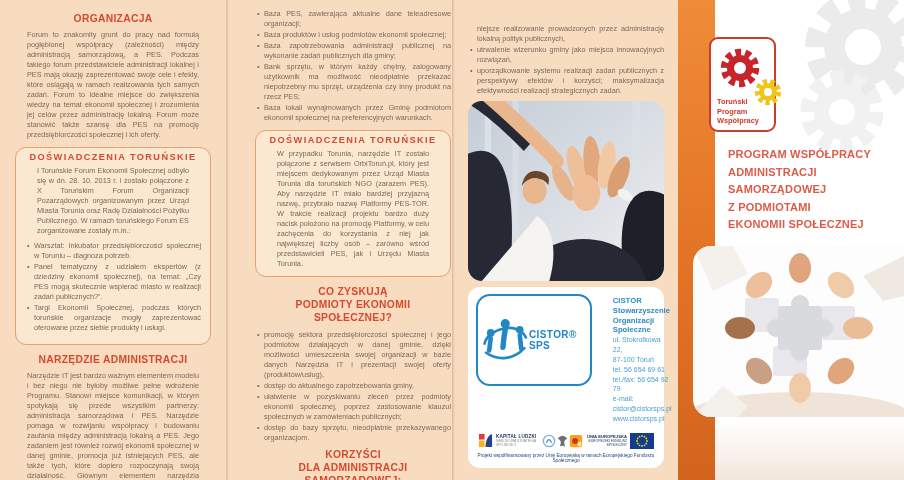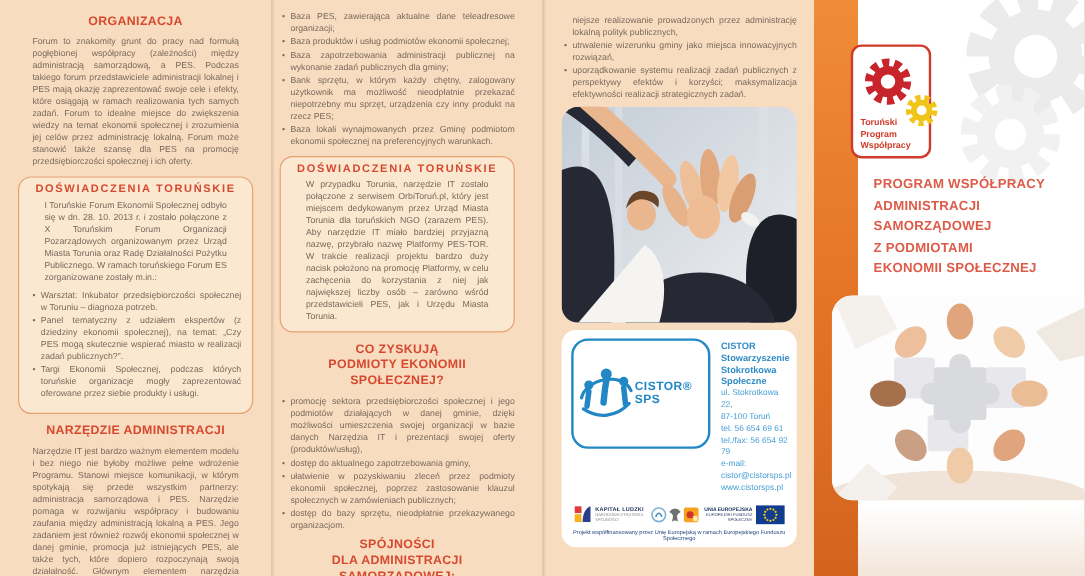--- a/index.html
+++ b/index.html
@@ -1,20 +1,20 @@
 <!DOCTYPE html>
 <html><head>
 <meta charset="utf-8">
 <style>
   html,body{margin:0;padding:0;background:#888;}
   .leaflet{position:relative;width:904px;height:480px;overflow:hidden;
     font-family:"Liberation Sans",sans-serif;background:#f8dcc0;}
   .panel{position:absolute;top:0;width:226px;height:480px;box-sizing:border-box;background:#f8dcc0;}
   .panel-1{left:0;padding:10px 15px 4px;}
-  .panel-2{left:218px;padding:9px 15px 4px;}
+  .panel-2{left:240px;padding:9px 15px 4px;}
   .panel-3{left:452px;padding:8px 14px 4px 16px;}
   .cover{left:678px;width:226px;background:#ffffff;overflow:hidden;padding:0;}
   .fold{position:absolute;top:0;height:480px;width:3px;z-index:5;
     background:linear-gradient(90deg,rgba(120,70,30,.22),rgba(120,70,30,0));}
   .fold-1{left:226px;} .fold-2{left:452px;}
 
   h2{margin:2px 0 5px;font-size:10.3px;line-height:1.3;color:#d6492f;text-align:center;
      font-weight:bold;letter-spacing:.3px;}
   .body{margin:0 12px 5px;font-size:7.3px;line-height:1.37;color:#7a695b;text-align:justify;}
   .blist{margin:0 0 5px;padding:0 0 0 9px;list-style:none;}
@@ -30,21 +30,21 @@
   .hands{margin:5px 0 6px;height:180px;}
   .photo svg{width:100%;height:100%;}
 
   .info-card{background:#ffffff;border-radius:12px;padding:7px 8px 5px;margin-top:2px;}
   .contact-row{display:flex;gap:9px;align-items:stretch;}
   .cistor-box{flex:0 0 86px;height:92px;border:2.5px solid #2287c5;border-radius:14px;
      box-sizing:border-box;display:flex;flex-direction:row;align-items:center;
      justify-content:flex-end;padding:5px 2px 4px;background:#fff;}
   .cistor-box svg{width:60px;height:56px;margin-bottom:2px;}
   .cistor-wordmark{font-size:10px;font-weight:bold;color:#2287c5;letter-spacing:.4px;}
-  .contact-info{font-size:7px;line-height:1.4;color:#4ba0d6;padding-top:2px;}
+  .contact-info{font-size:7px;line-height:1.4;color:#4ba0d6;padding-top:2px;margin-left:12px;}
   .contact-info .org{font-weight:bold;color:#2f8cc5;font-size:7.7px;line-height:1.28;}
 
   .logos-row{display:flex;align-items:center;justify-content:space-between;margin:9px 2px 4px;}
   .kl-logo{display:flex;align-items:center;gap:3px;}
   .kl-text b{display:block;font-size:4.6px;color:#1a2e5a;letter-spacing:.2px;}
   .kl-text span{display:block;font-size:3.4px;color:#8a8a8a;}
   .mini-logo{display:inline-block;line-height:0;}
   .eu-logo{display:flex;align-items:center;gap:3px;}
   .eu-text{text-align:right;}
   .eu-text b{display:block;font-size:4.2px;color:#1a2e5a;}
@@ -102,29 +102,29 @@
       <h3>DOŚWIADCZENIA TORUŃSKIE</h3>
       <p class="body" style="margin-bottom:1px">W przypadku Torunia, narzędzie IT zostało połączone z serwisem OrbiToruń.pl, który jest miejscem dedykowanym przez Urząd Miasta Torunia dla toruńskich NGO (zarazem PES). Aby narzędzie IT miało bardziej przyjazną nazwę, przybrało nazwę Platformy PES-TOR. W trakcie realizacji projektu bardzo duży nacisk położono na promocję Platformy, w celu zachęcenia do korzystania z niej jak największej liczby osób – zarówno wśród przedstawicieli PES, jak i Urzędu Miasta Torunia.</p>
     </div>
     <h2><span>CO ZYSKUJĄ</span><br><span>PODMIOTY EKONOMII SPOŁECZNEJ?</span></h2>
     <ul class="blist">
       <li>promocję sektora przedsiębiorczości społecznej i jego podmiotów działających w danej gminie, dzięki możliwości umieszczenia swojej organizacji w bazie danych Narzędzia IT i prezentacji swojej oferty (produktów/usług),</li>
       <li>dostęp do aktualnego zapotrzebowania gminy,</li>
       <li>ułatwienie w pozyskiwaniu zleceń przez podmioty ekonomii społecznej, poprzez zastosowanie klauzul społecznych w zamówieniach publicznych;</li>
       <li>dostęp do bazy sprzętu, nieodpłatnie przekazywanego organizacjom.</li>
     </ul>
-    <h2 style="margin-top:4px"><span>SPÓJNOŚCI</span><br><span>DLA ADMINISTRACJI SAMORZĄDOWEJ:</span></h2>
+    <h2 style="margin-top:4px"><span>KORZYŚCI</span><br><span>DLA ADMINISTRACJI SAMORZĄDOWEJ:</span></h2>
     <ul class="blist">
       <li>ułatwienie dokonywania przez gminę zakupów – łatwiejszy dostęp do oferty PES,</li>
 
     </ul>
   </section>
 
   <section class="panel panel-3">
-    <p class="body" style="margin:4px 0 1px 9px">niejsze realizowanie prowadzonych przez administrację lokalną polityk publicznych,</p>
+    <p class="body" style="margin:16px 0 1px 9px">niejsze realizowanie prowadzonych przez administrację lokalną polityk publicznych,</p>
     <ul class="blist">
       <li>utrwalenie wizerunku gminy jako miejsca innowacyjnych rozwiązań,</li>
       <li>uporządkowanie systemu realizacji zadań publicznych z perspektywy efektów i korzyści; maksymalizacja efektywności realizacji strategicznych zadań.</li>
     </ul>
 
     <div class="photo hands">
       <svg viewBox="0 0 212 180" preserveAspectRatio="none">
         <defs>
           <linearGradient id="bg1" x1="0" y1="0" x2="1" y2="1">
             <stop offset="0" stop-color="#c3ccd6"></stop>
@@ -165,21 +165,21 @@
               <path d="M52,23 L54,41" stroke-width="6"></path>
             </g>
             <circle cx="33" cy="8" r="6" fill="#2287c5"></circle>
             <circle cx="14" cy="20" r="5" fill="#2287c5"></circle>
             <circle cx="52" cy="16" r="5" fill="#2287c5"></circle>
           </svg>
           <span class="cistor-wordmark">CISTOR® SPS</span>
         </div>
         <div class="contact-info">
           <span class="org" style="display:block">CISTOR Stowarzyszenie</span>
-          <span class="org" style="display:block">Stokrotkowa Społeczne</span>
+          <span class="org" style="display:block">Organizacji Społeczne</span>
           <span style="display:block">ul. Stokrotkowa 22,</span>
           <span style="display:block">87-100 Toruń</span>
           <span style="display:block">tel. 56 654 69 61</span>
           <span style="display:block">tel./fax: 56 654 92 79</span>
           <span style="display:block">e-mail: cistor@cistorsps.pl</span>
           <span style="display:block">www.cistorsps.pl</span>
         </div>
       </div>
 
       <div class="logos-row">

